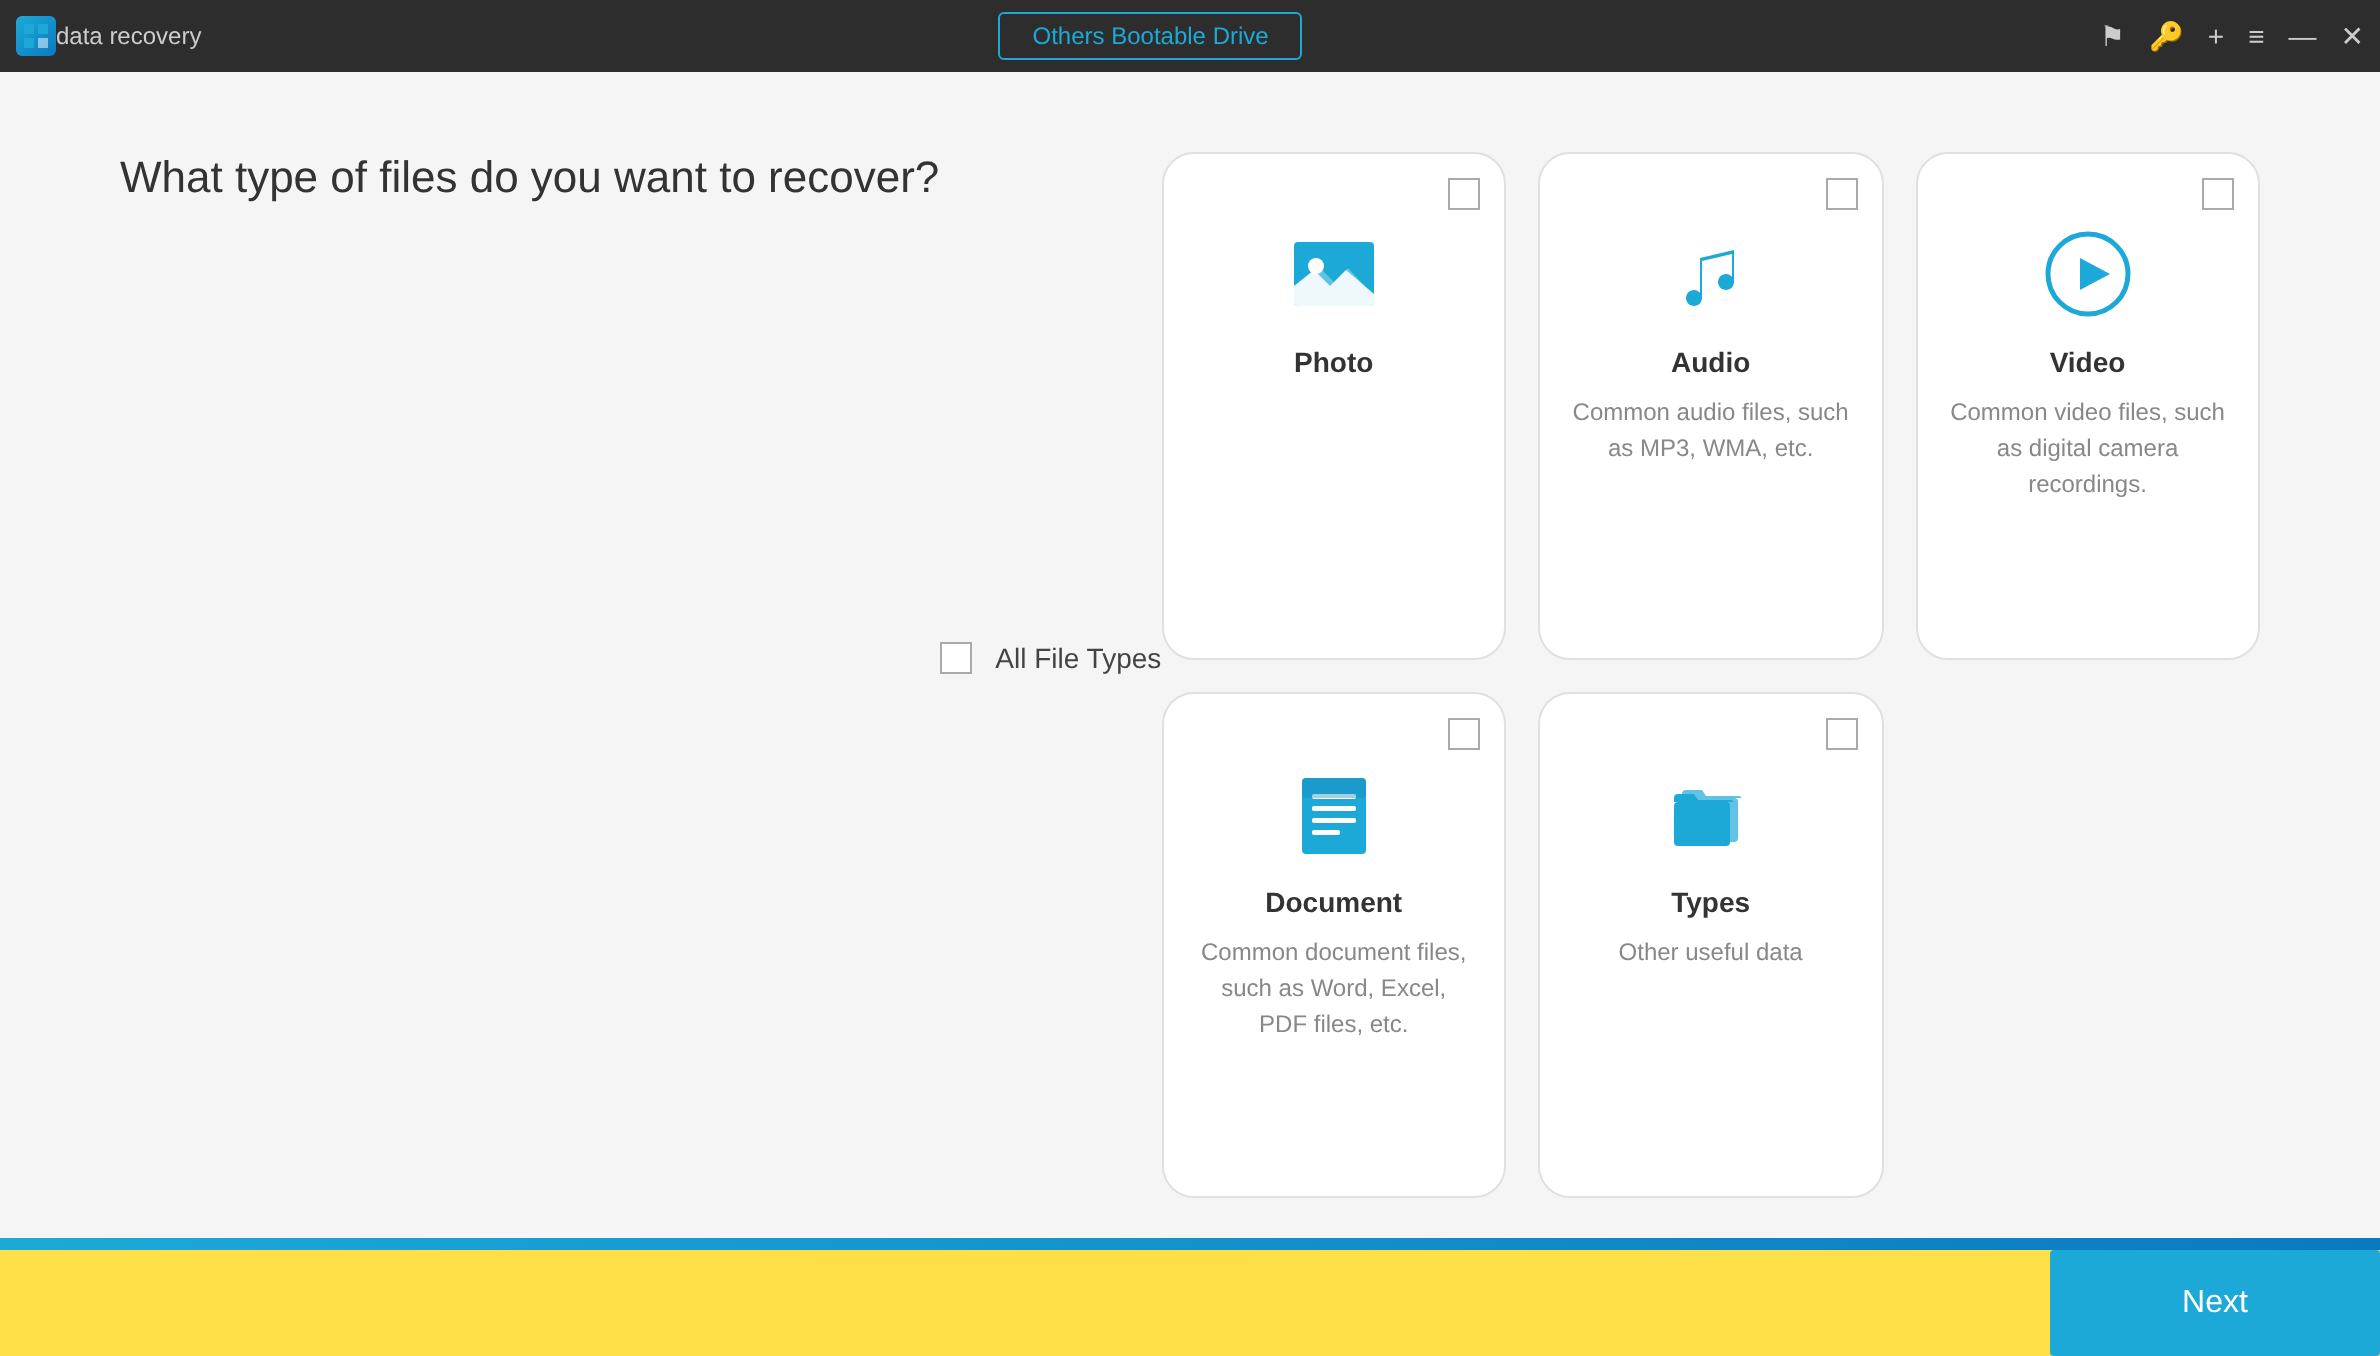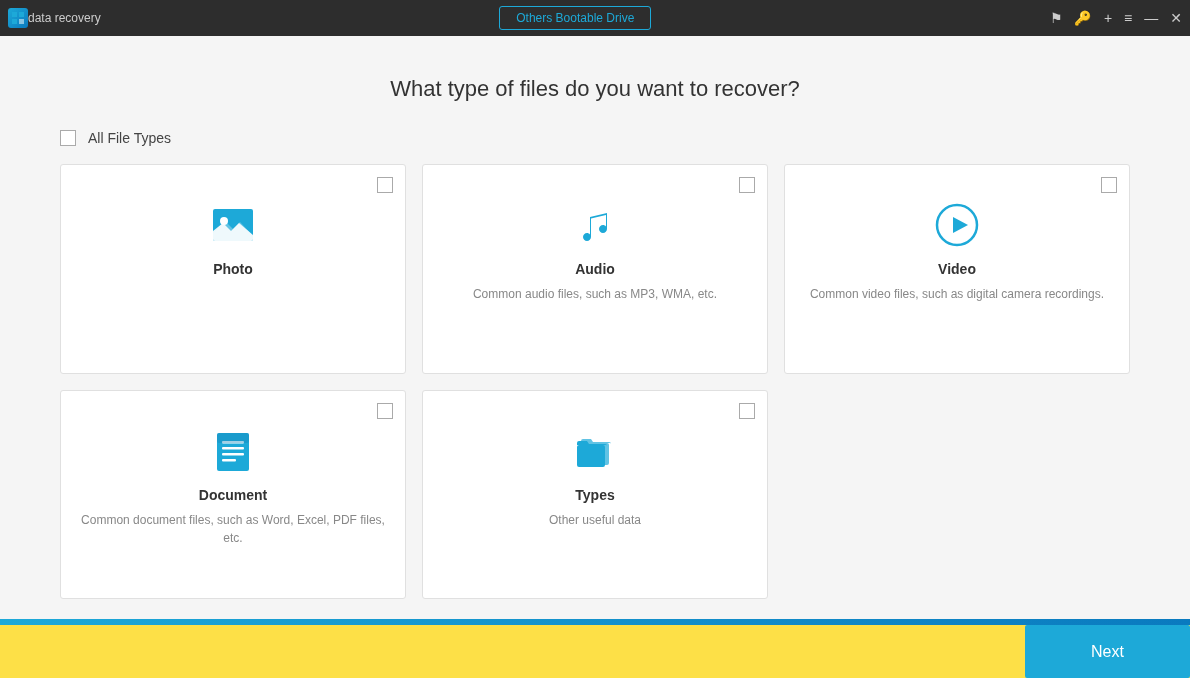--- a/index.html
+++ b/index.html
@@ -68,21 +68,21 @@
       cursor: pointer;
       line-height: 1;
     }
 
     
     .main-content {
       flex: 1;
       background: #f5f5f5;
       padding: 40px 60px 20px;
       display: flex;
-      flex-direction: column;
+      flex-direction: row;
       overflow: hidden;
     }
 
     .page-title {
       text-align: center;
       font-size: 22px;
       font-weight: 400;
       color: #333;
       margin-bottom: 28px;
     }
@@ -111,21 +111,21 @@
     .cards-grid {
       display: grid;
       grid-template-columns: repeat(3, 1fr);
       grid-template-rows: repeat(2, 1fr);
       gap: 16px;
       flex: 1;
     }
 
     .card {
       background: white;
-      border-radius: 3px;
+      border-radius: 16px;
       border: 1px solid #e0e0e0;
       padding: 16px;
       display: flex;
       flex-direction: column;
       align-items: flex-start;
       position: relative;
       cursor: pointer;
     }
 
     .card-checkbox {

